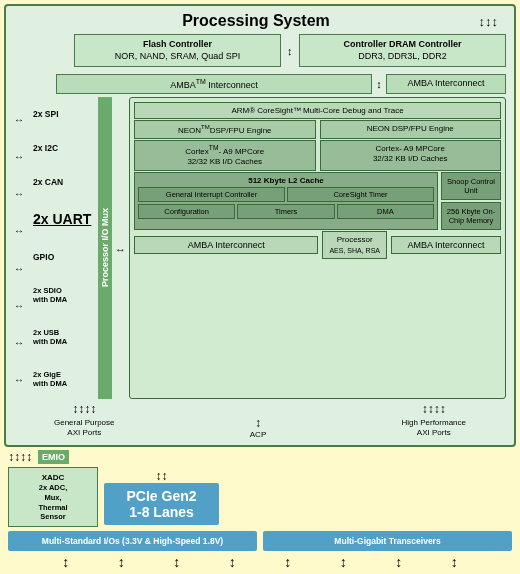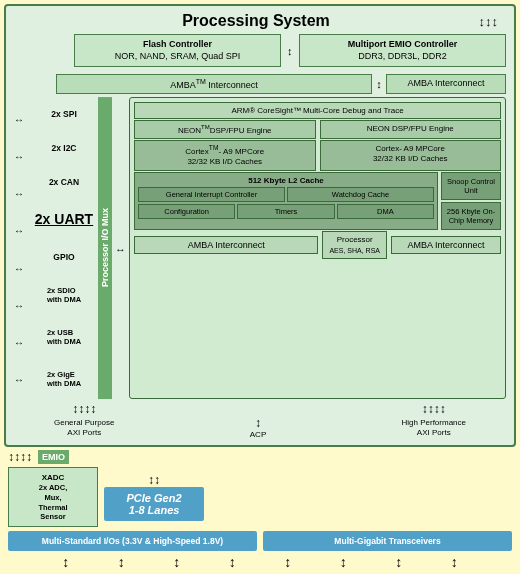--- a/index.html
+++ b/index.html
@@ -68,21 +68,20 @@
       justify-content: space-around;
     }
 
     .peripheral-item {
       display: flex;
       align-items: center;
       gap: 2px;
       font-size: 8px;
       font-weight: bold;
       white-space: nowrap;
-      justify-content: center;
     }
 
     
     .arm-inner {
       flex: 1;
       background: #d0ebd0;
       border: 1.5px solid #3a6a3a;
       border-radius: 3px;
       padding: 4px;
       display: flex;
@@ -259,26 +258,25 @@
       font-size: 8px;
       text-align: center;
       line-height: 1.4;
       width: 90px;
     }
 
     .pcie-box {
       background: #50a0c8;
       color: #fff;
       padding: 5px 8px;
-      font-size: 11px;
+      font-size: 14px;
       font-weight: bold;
       text-align: center;
       border-radius: 2px;
-      width: 100px;
-      font-style: italic;
+      width: 115px;
     }
   </style>
 </head>
 <body>
 
 <div class="outer-container">
 
   <div class="ps-outer">
 
     <div style="display:flex; justify-content:space-between; align-items:center; margin-bottom:4px;">
@@ -294,21 +292,21 @@
       <div style="width:14px;"></div>
       <div style="width:14px;"></div>
       <div class="controller-box">
         <div class="title">Flash Controller</div>
         <div>NOR, NAND, SRAM, Quad SPI</div>
       </div>
       <div style="width:6px; display:flex; align-items:center;">
         <span style="font-size:11px;">↕</span>
       </div>
       <div class="controller-box">
-        <div class="title">Multiport EMIO Controller</div>
+        <div class="title">Controller DRAM Controller</div>
         <div>DDR3, DDR3L, DDR2</div>
       </div>
     </div>
 
     <div style="display:flex; gap:4px; margin:3px 0; margin-left:42px;">
       <div class="amba-box" style="flex:1;">
         AMBA<sup>TM</sup> Interconnect
       </div>
       <div style="width:6px; display:flex; align-items:center; justify-content:center;">
         <span style="font-size:11px;">↕</span>
@@ -390,21 +388,21 @@
 
         <div style="display:flex; gap:3px;">
 
           <div class="l2-inner">
             <div class="l2-title">512 Kbyte L2 Cache</div>
             <div class="l2-sub-row">
               <div class="l2-sub-box">
                 <span>General Interrupt Controller</span>
               </div>
               <div class="l2-sub-box">
-                <span>Watchdog Cache</span>
+                <span>CoreSight Timer</span>
               </div>
             </div>
             <div class="l2-sub-row">
               <div class="l2-sub-box">
                 <span>Configuration</span>
               </div>
               <div class="l2-sub-box">
                 <span>Timers</span>
               </div>
               <div class="l2-sub-box">

